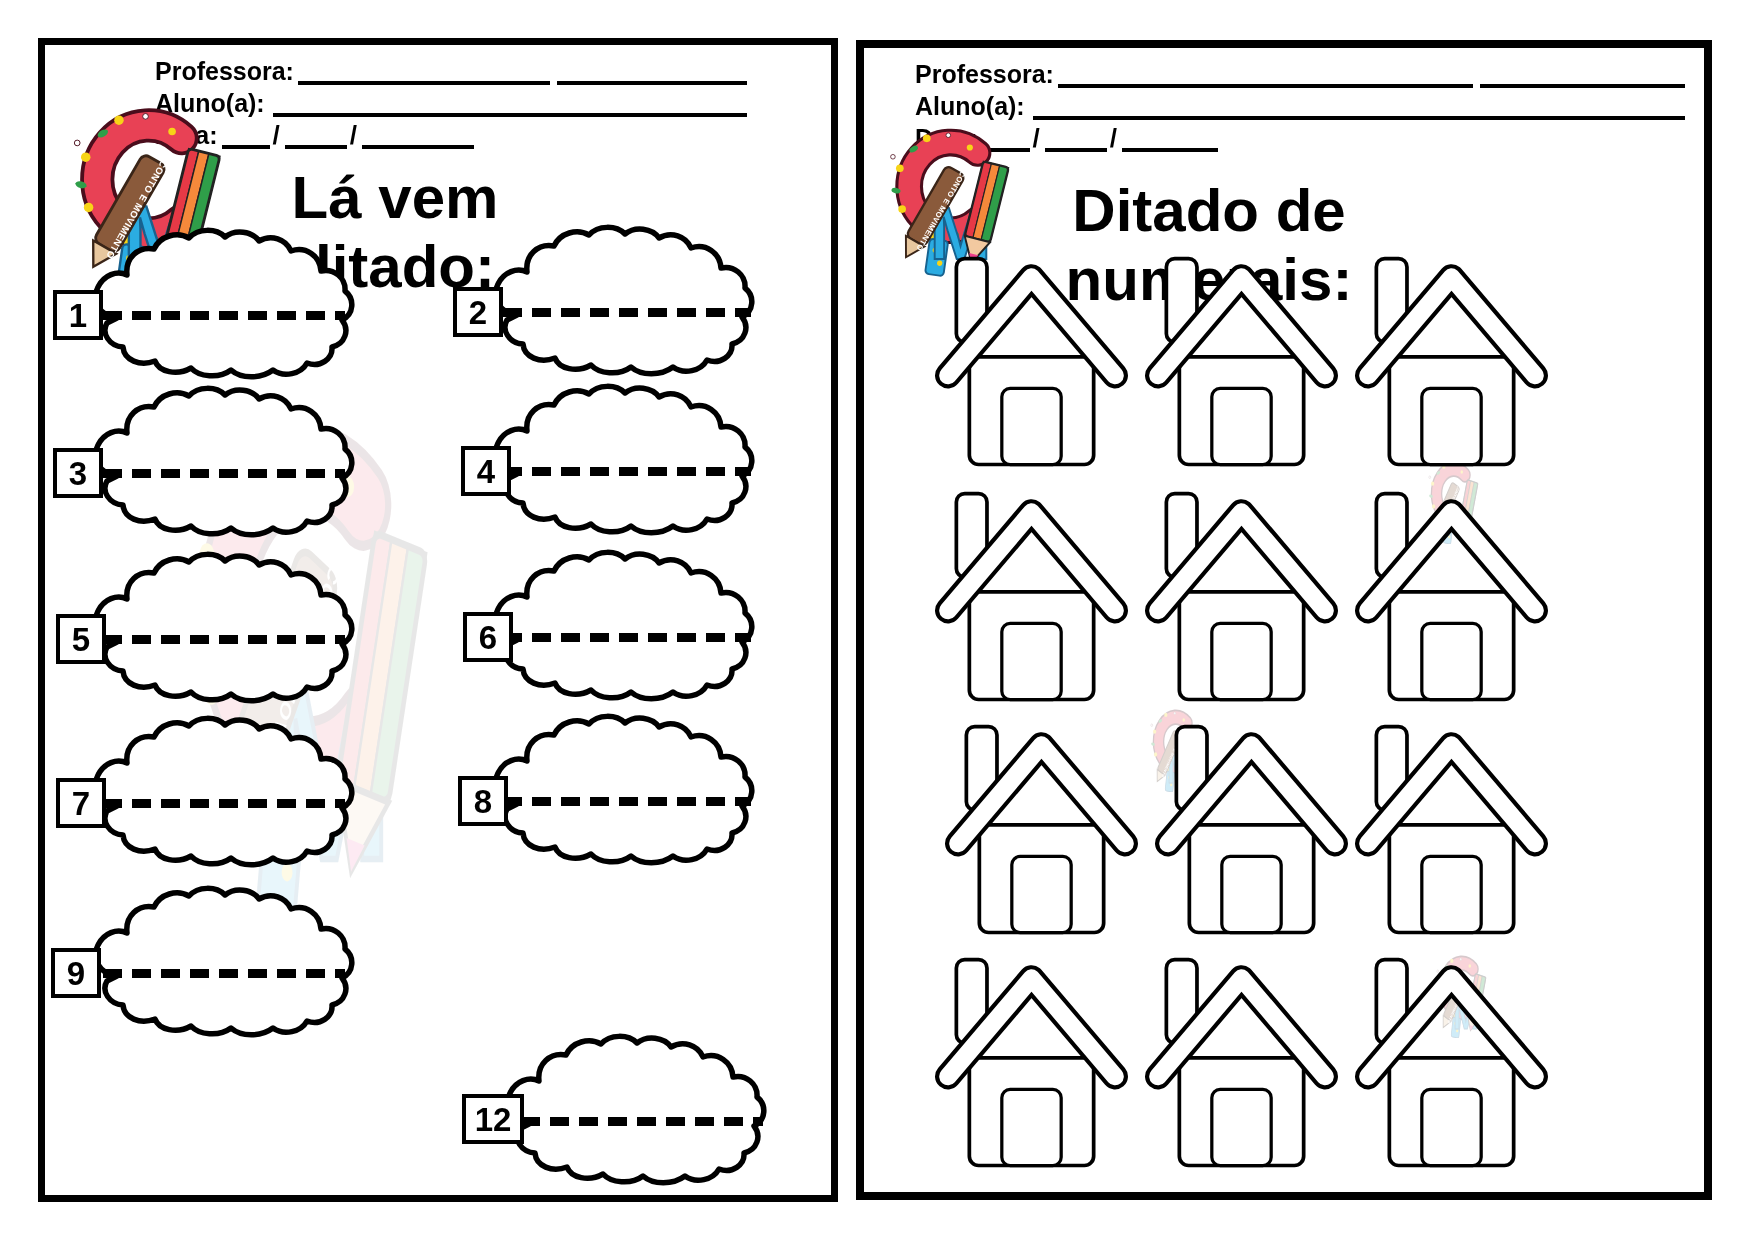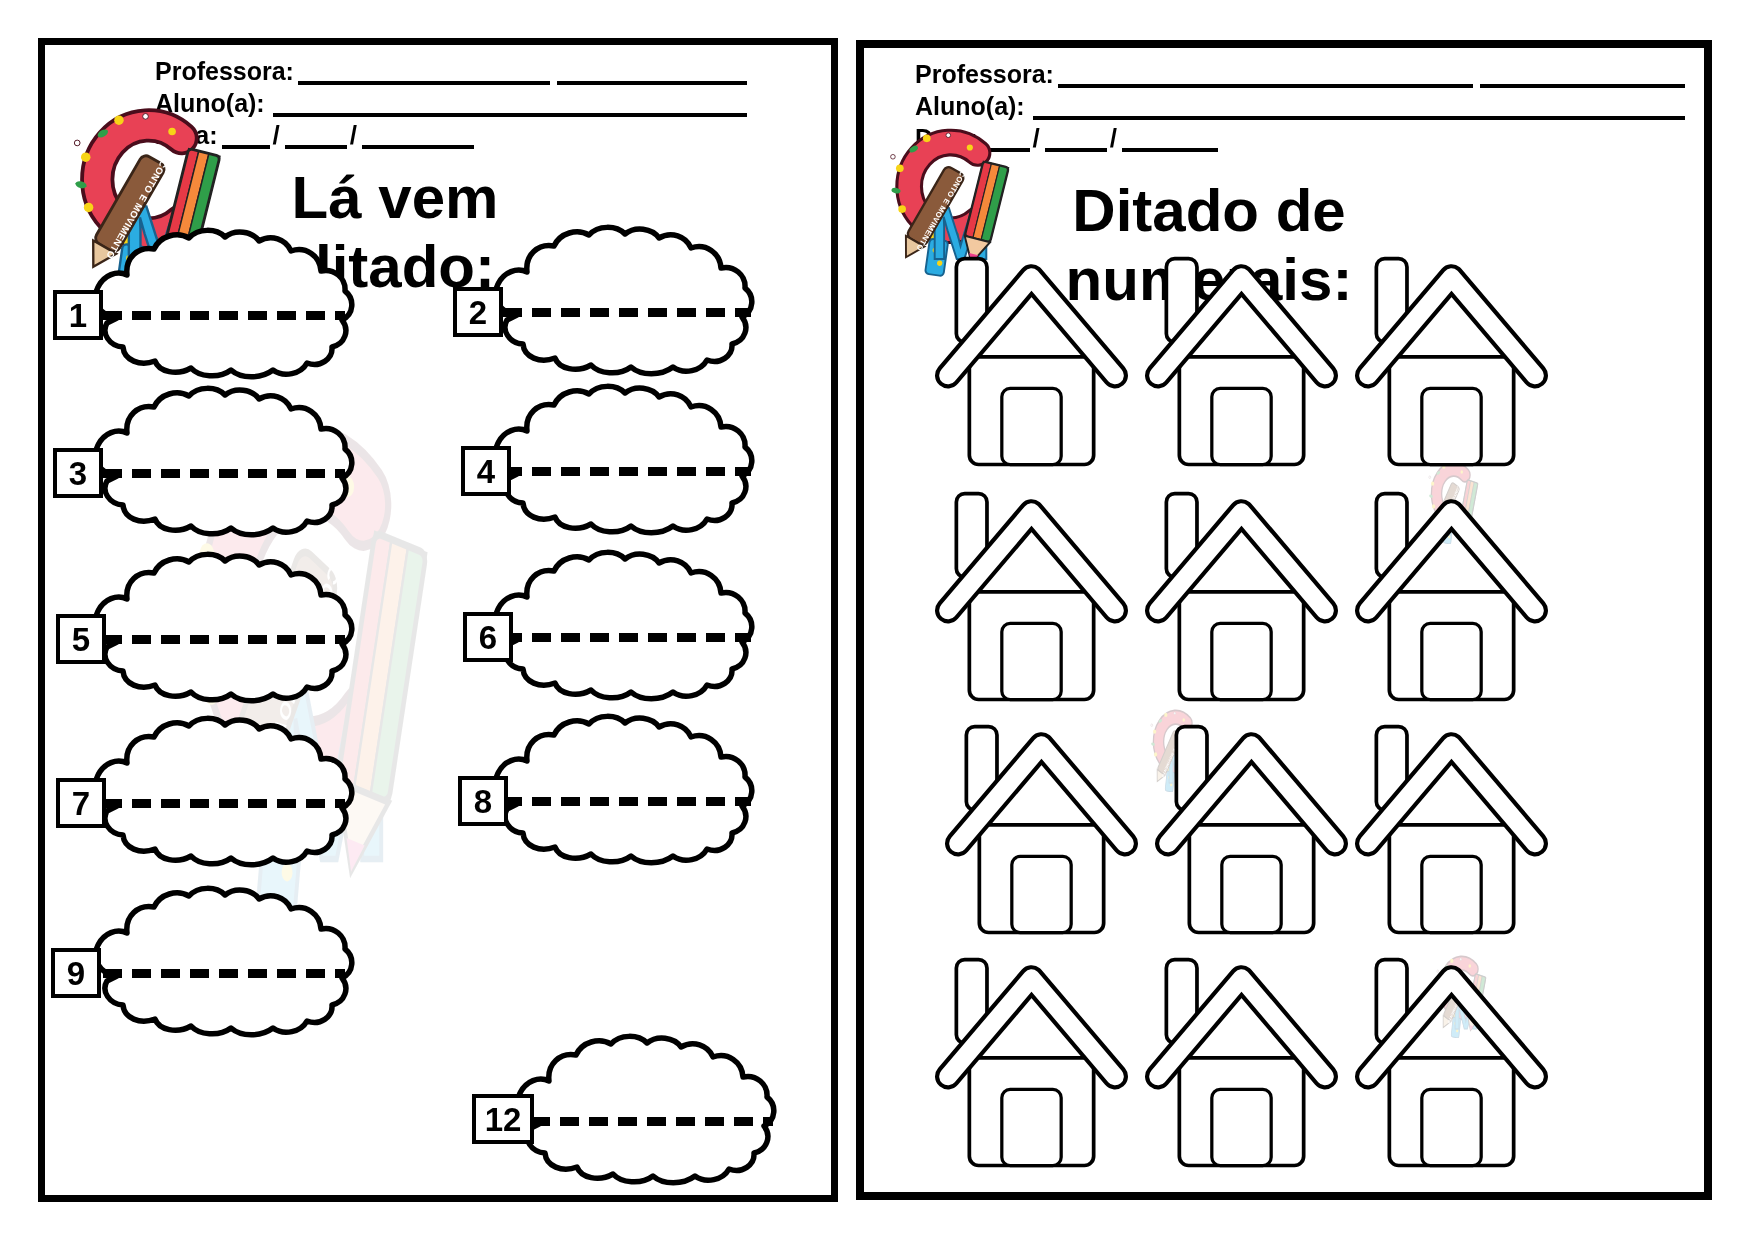--- a/index.html
+++ b/index.html
@@ -153,21 +153,21 @@
     <div class="cloud" style="left:38px;top:843px;">
       <svg class="cloud-svg" viewBox="0 0 300 150">
           <use href="#cloud-shape"></use>
         </svg>
       <div class="writing-line" style="left:20px;width:242px;"></div>
       <div class="numbox" style="left:-32px;top:60px;">
           <span>9</span>
         </div>
     </div>
 
-    <div class="cloud" style="left:460px;top:991px;">
+    <div class="cloud" style="left:450px;top:991px;">
       <svg class="cloud-svg" viewBox="0 0 300 150">
           <use href="#cloud-shape"></use>
         </svg>
       <div class="writing-line" style="left:26px;width:242px;"></div>
       <div class="numbox" style="left:-33px;top:58px;width:54px;">
           <span>12</span>
         </div>
     </div>
   </section>
 

